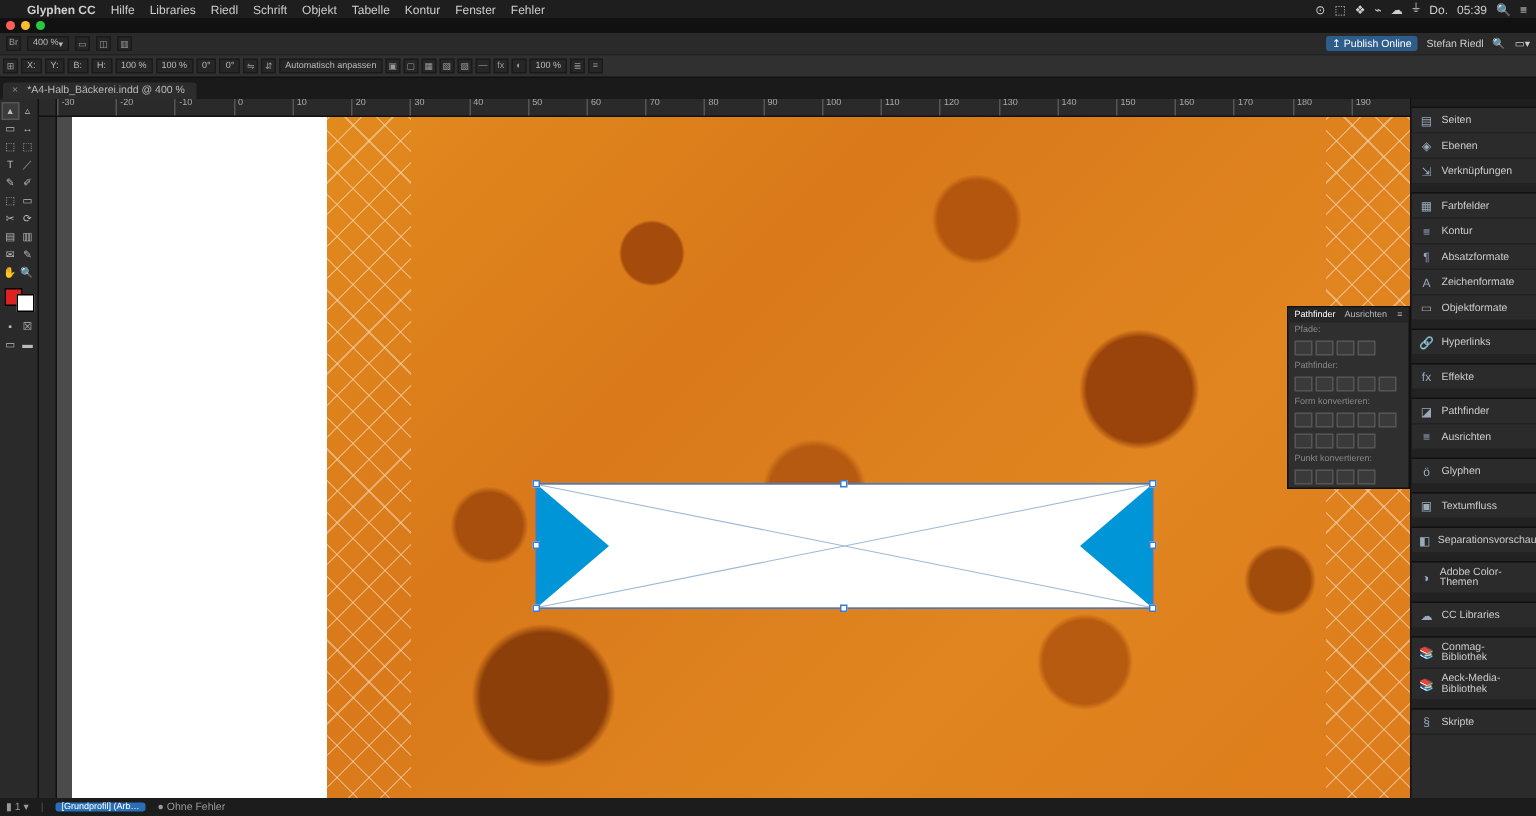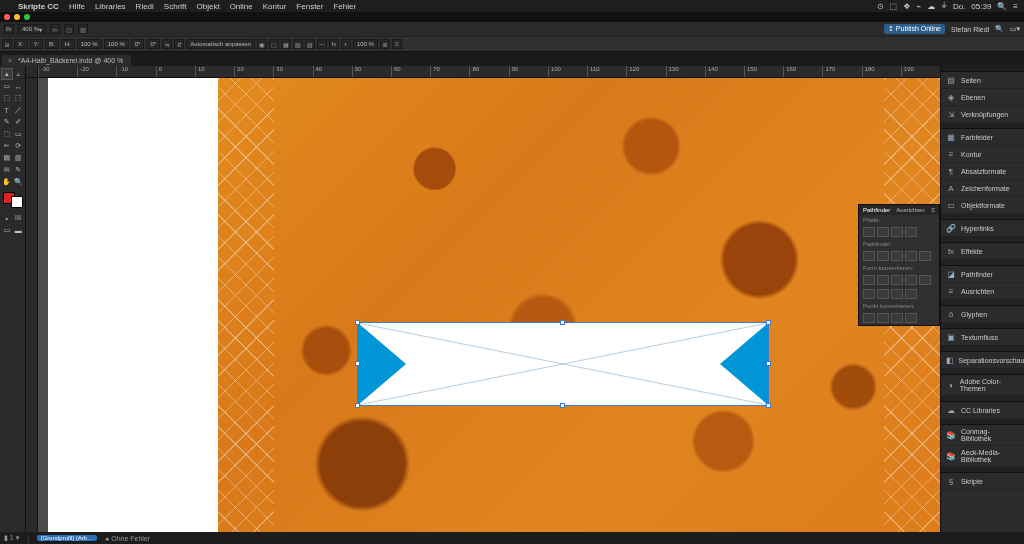--- a/index.html
+++ b/index.html
@@ -264,27 +264,27 @@
     padding: 0 4px;
   }
   .statusbar .sb-pill { background:#2a6fb5; color:#fff; padding:0 4px; border-radius:2px; font-size:6px; }
   .statusbar .sb-sep { color:#555; }
 </style>
 </head>
 <body>
 
 <div class="mac-menubar">
   <span class="apple"></span>
-  <span class="app-name">Skripte CC</span>
+  <span class="app-name">Glyphen CC</span>
   <span>Hilfe</span>
   <span>Libraries</span>
   <span>Riedl</span>
   <span>Schrift</span>
   <span>Objekt</span>
-  <span>Online</span>
+  <span>Tabelle</span>
   <span>Kontur</span>
   <span>Fenster</span>
   <span>Fehler</span>
   <span class="spacer"></span>
   <span class="status-icons">
     <span>⊙</span>
     <span>⬚</span>
     <span>❖</span>
     <span>⌁</span>
     <span>☁︎</span>

